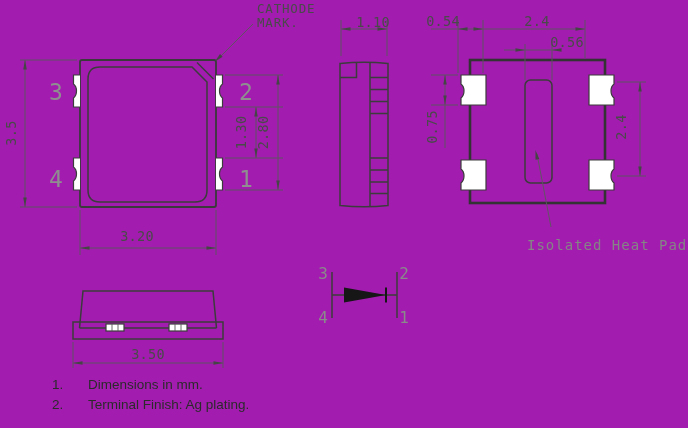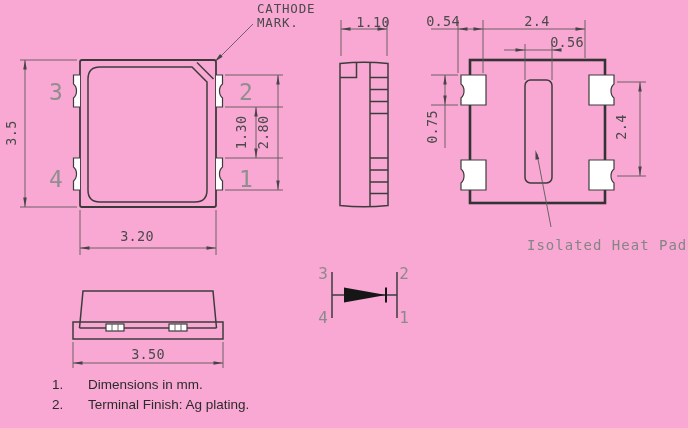--- a/index.html
+++ b/index.html
@@ -1,16 +1,16 @@
 <!DOCTYPE html>
 <html><head>
 <meta charset="utf-8">
 <style>
   html,body{margin:0;padding:0;background:#ffffff;}
-  .page{position:relative;width:688px;height:428px;background:#f9a8d4;overflow:hidden;}
+  .page{position:relative;width:688px;height:428px;background:#a21caf;overflow:hidden;}
   svg{position:absolute;left:0;top:0;}
   .ln{stroke:#3c3c3c;stroke-width:1.5;fill:none;}
   .ln18{stroke:#3a3a3a;stroke-width:1.8;fill:none;}
   .ln-thick{stroke:#333333;stroke-width:2.6;fill:none;}
   .pad{stroke:#3c3c3c;stroke-width:1.2;fill:#ffffff;}
   .dim{stroke:#5a5a5a;stroke-width:0.9;fill:none;}
   .arr{fill:#454545;stroke:none;}
   .txt-dim{font-family:"DejaVu Sans Mono",monospace;font-size:13.5px;fill:#4a4a4a;letter-spacing:0.3px;}
   .txt-cad{font-family:"DejaVu Sans Mono",monospace;font-size:12.5px;fill:#4a4a4a;letter-spacing:0.8px;}
   .txt-pin{font-family:"DejaVu Sans Mono",monospace;font-size:23px;fill:#8f8f8f;}

